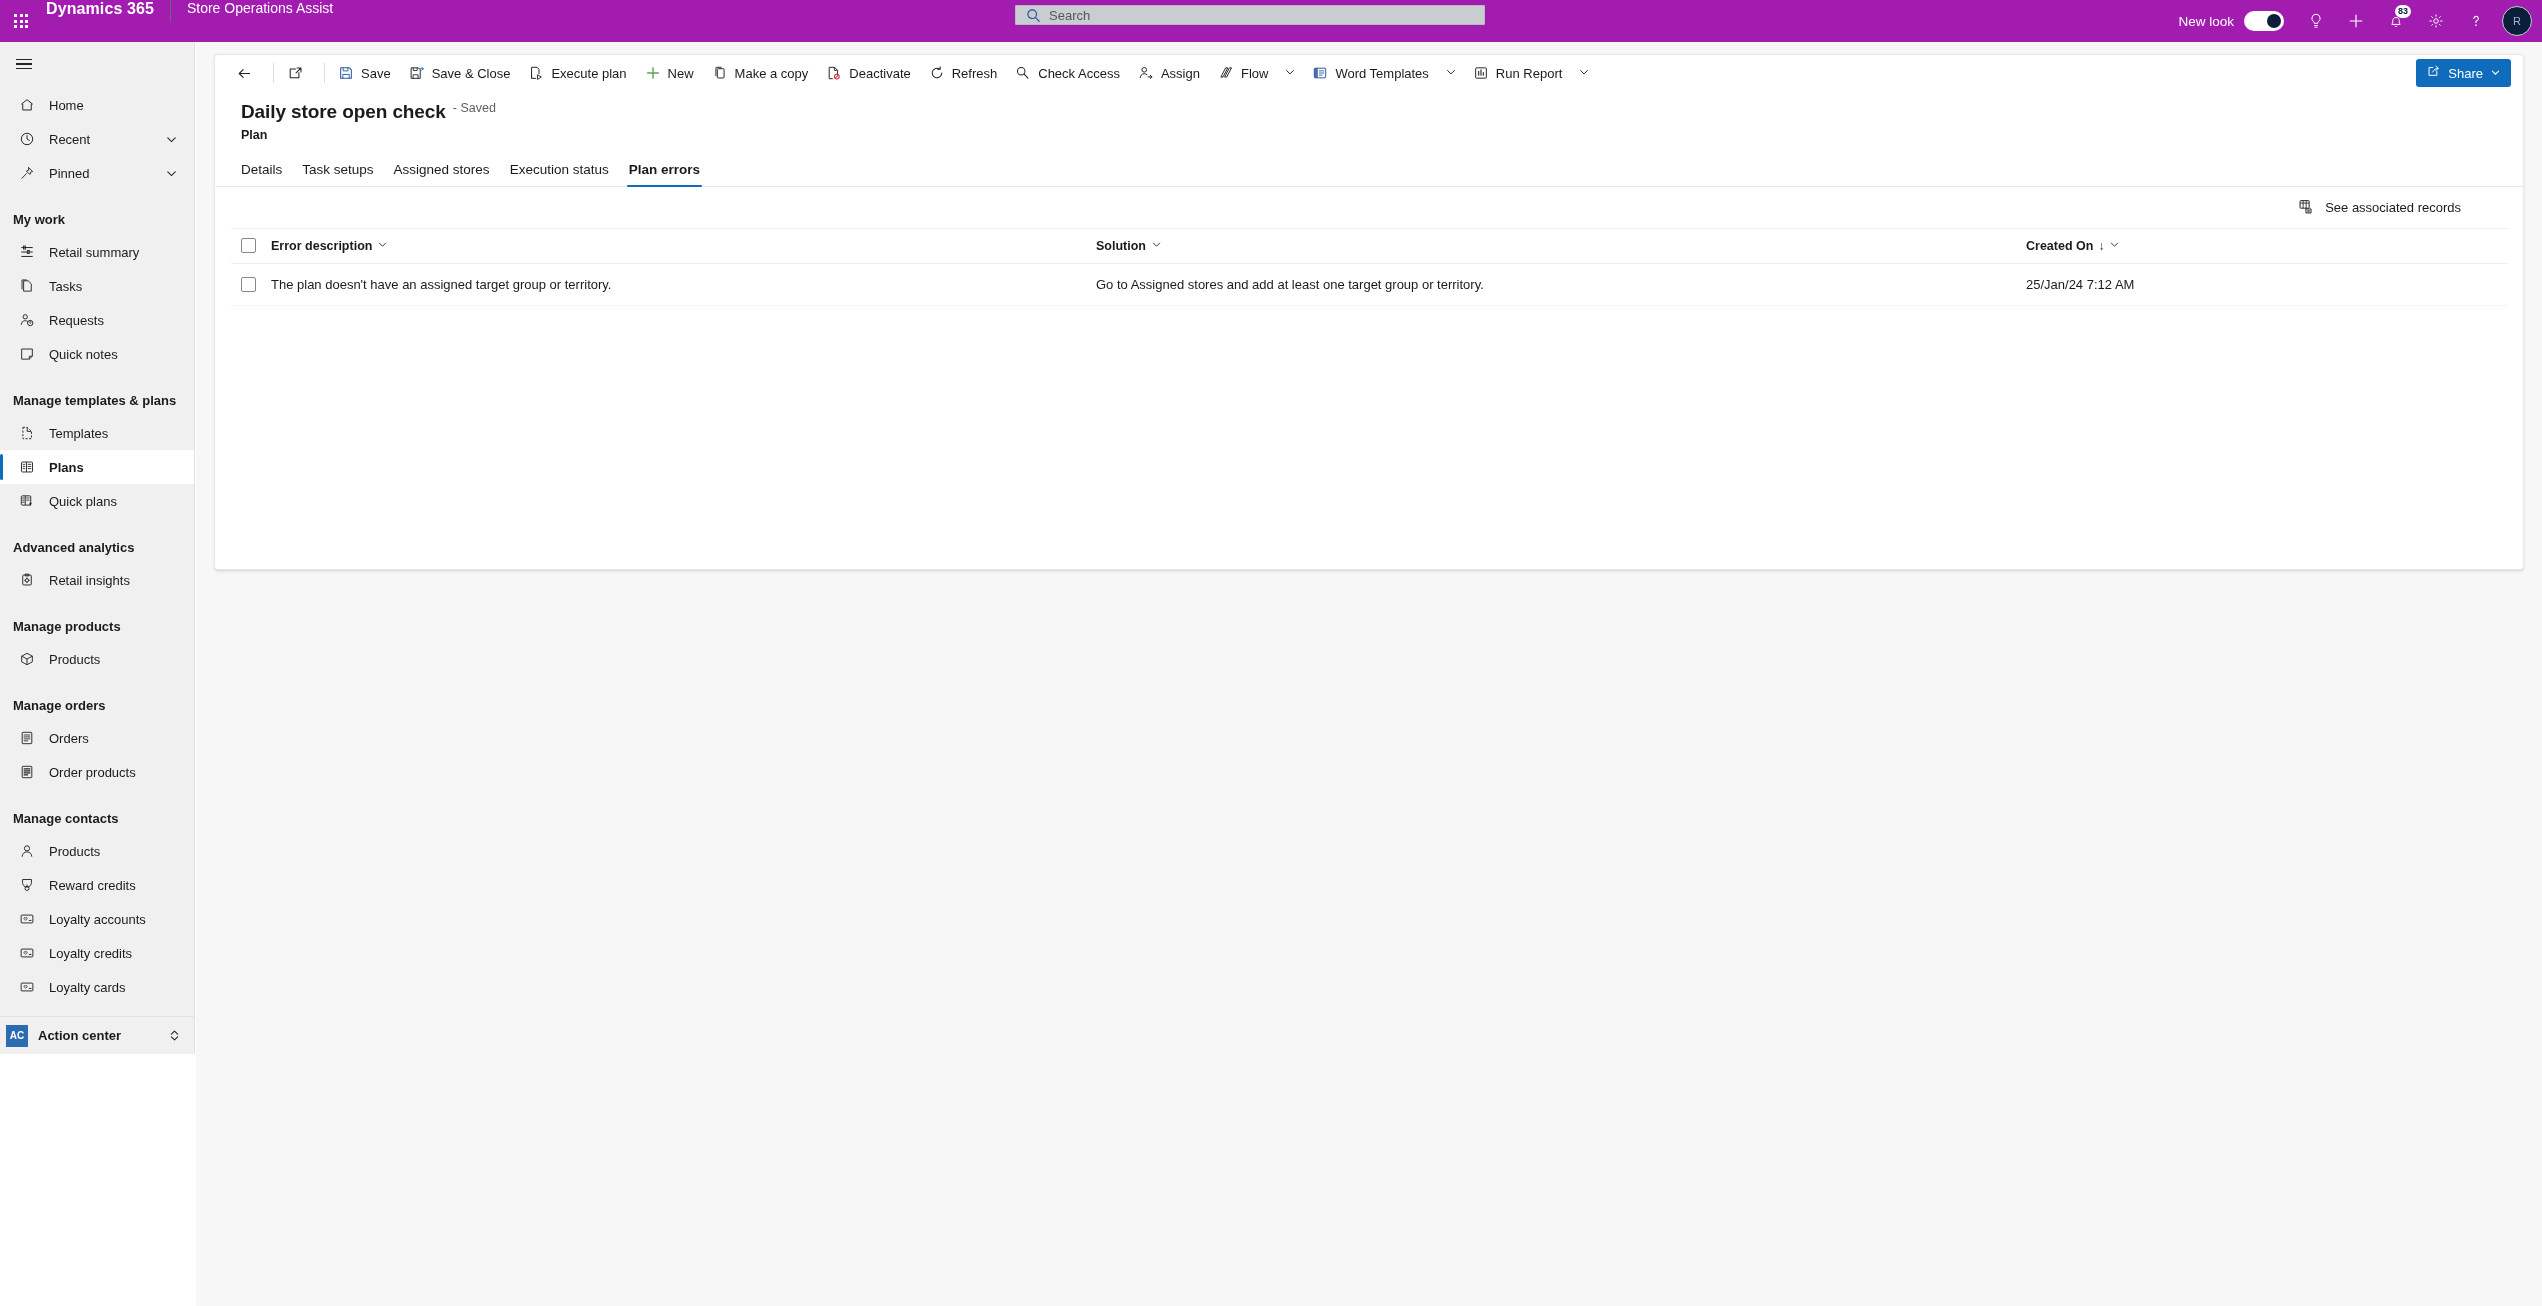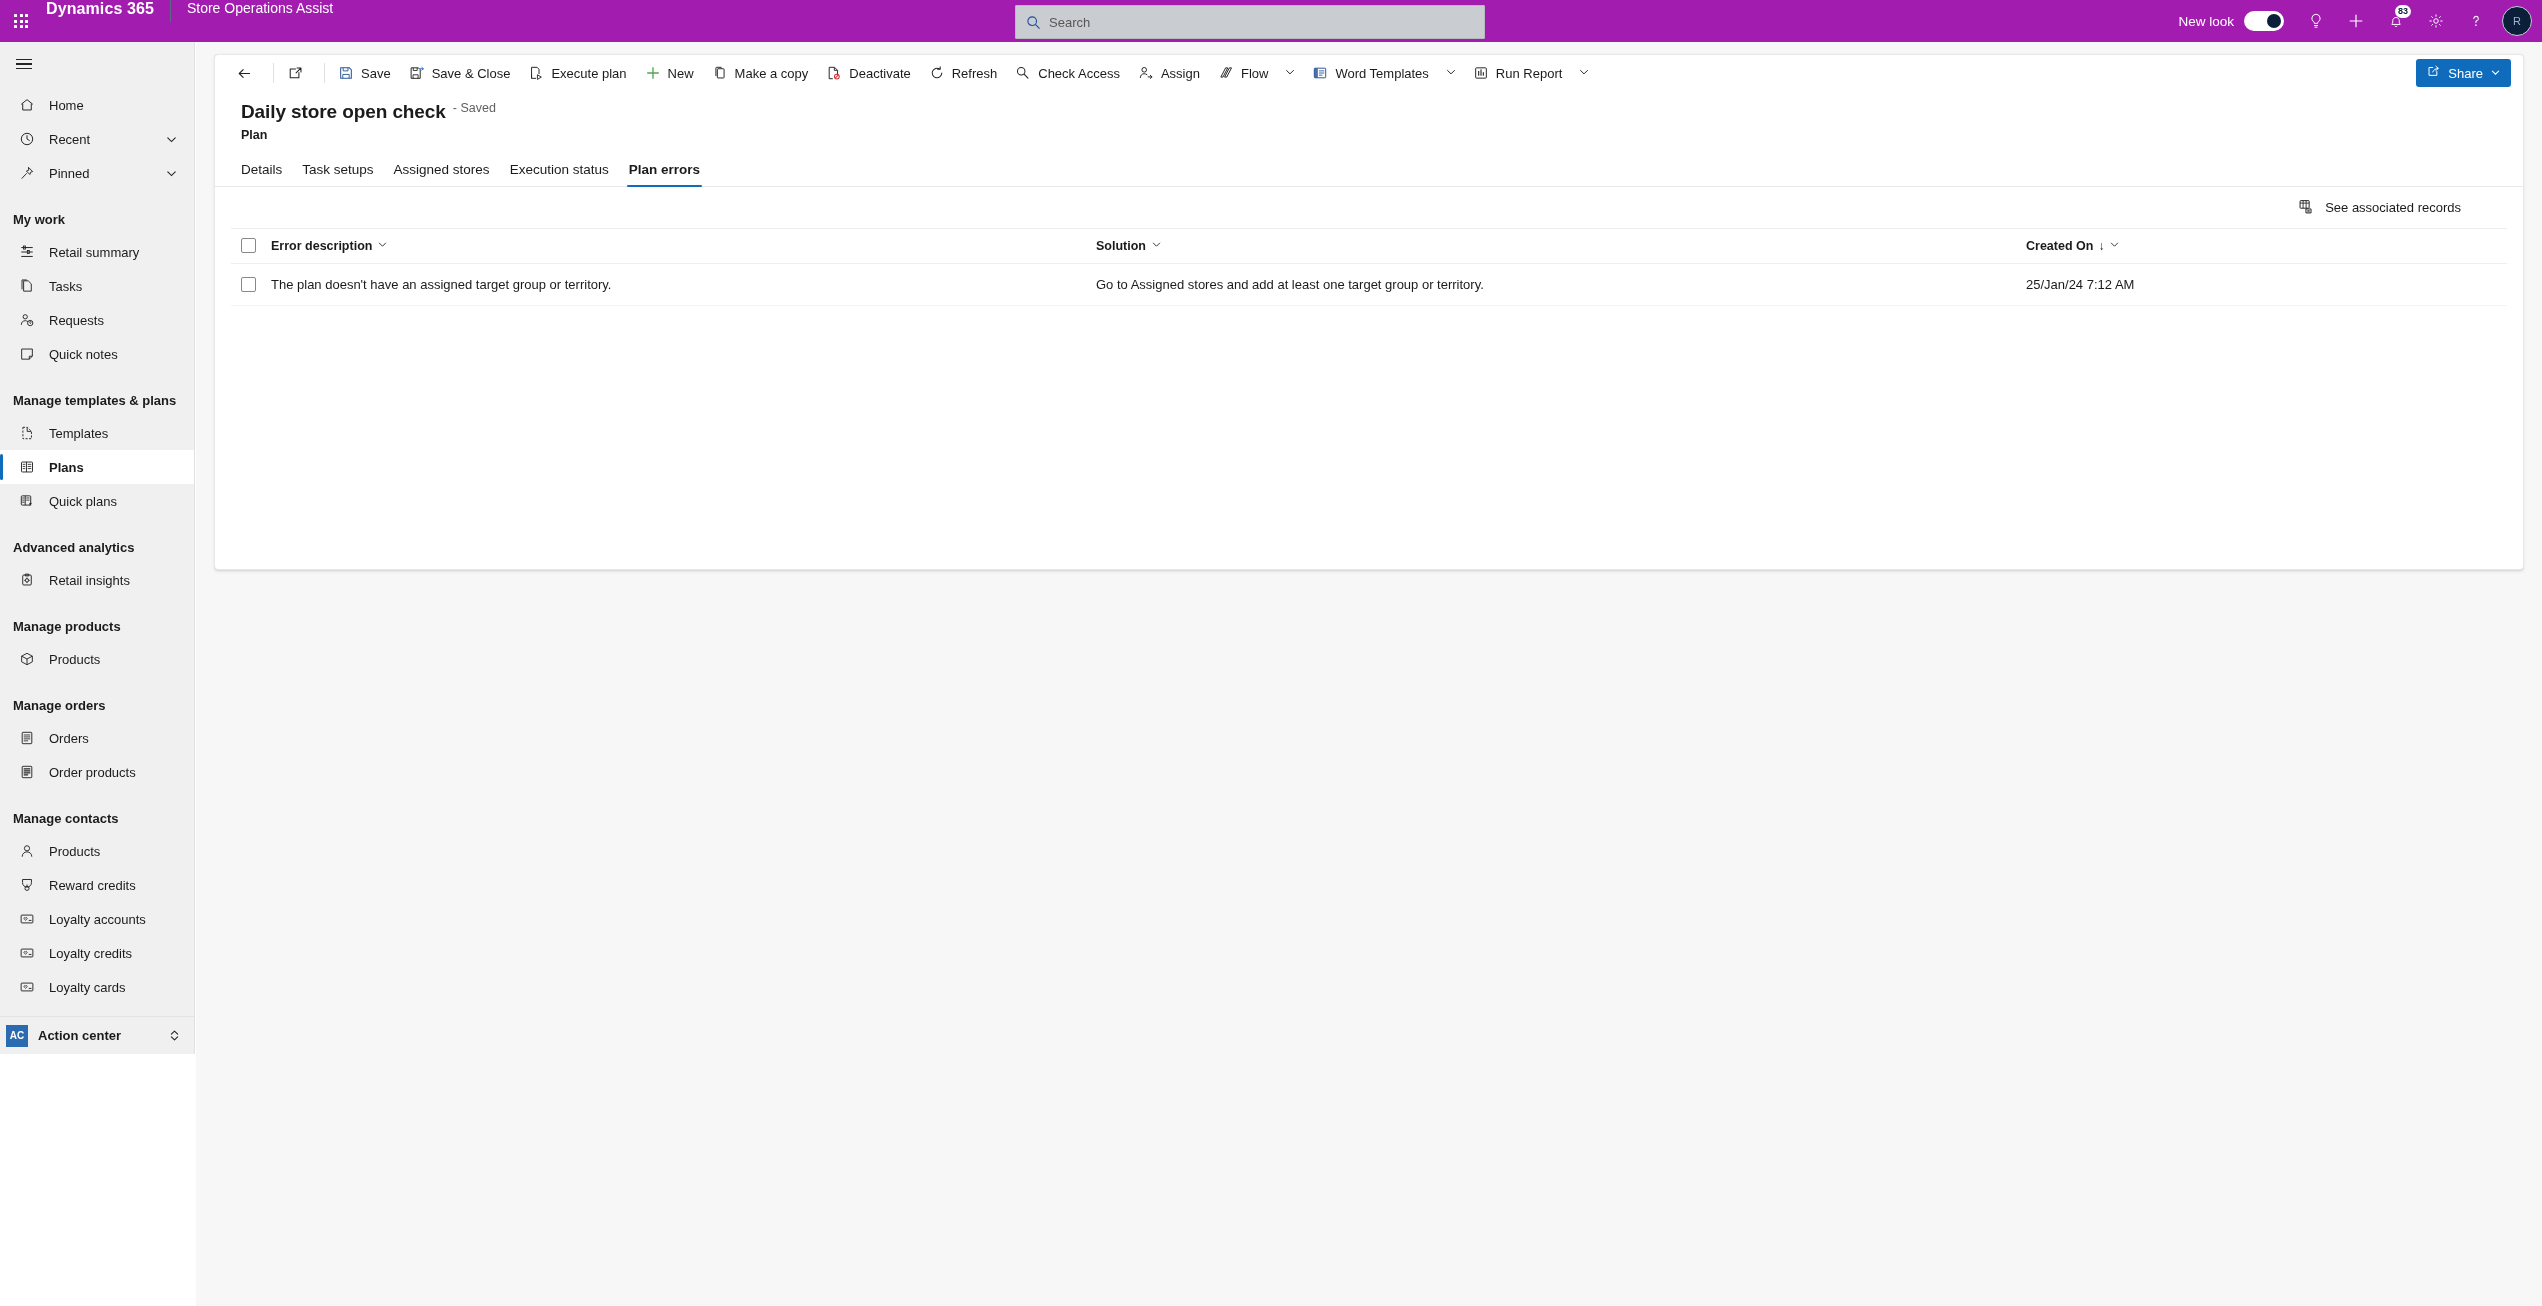--- a/index.html
+++ b/index.html
@@ -38,21 +38,21 @@
     margin-left: 4px; color:#ffffff; cursor: pointer;
   }
   .brand-div {
     width: 1px; height: 22px; background: #5a6a82;
     margin: 0 16px;
   }
   .appname { font-size: 14px; color: #ffffff; font-weight: normal; }
 
   .searchwrap {
     position: absolute; left: 1015px; top: 5px;
-    width: 470px; height: 34px;
+    width: 470px; height: 20px;
     background: #c9ccd1;
     border: 1px solid #b6b9be;
     display: flex; align-items: center;
     padding: 4px 10px;
     border-radius: 1px;
   }
   .search-ico { width: 15px; height:15px; margin-right: 8px; flex:none; }
   .search-input {
     flex: 1; border: none; outline: none; background: transparent;
     font-family: "Liberation Sans", sans-serif;

